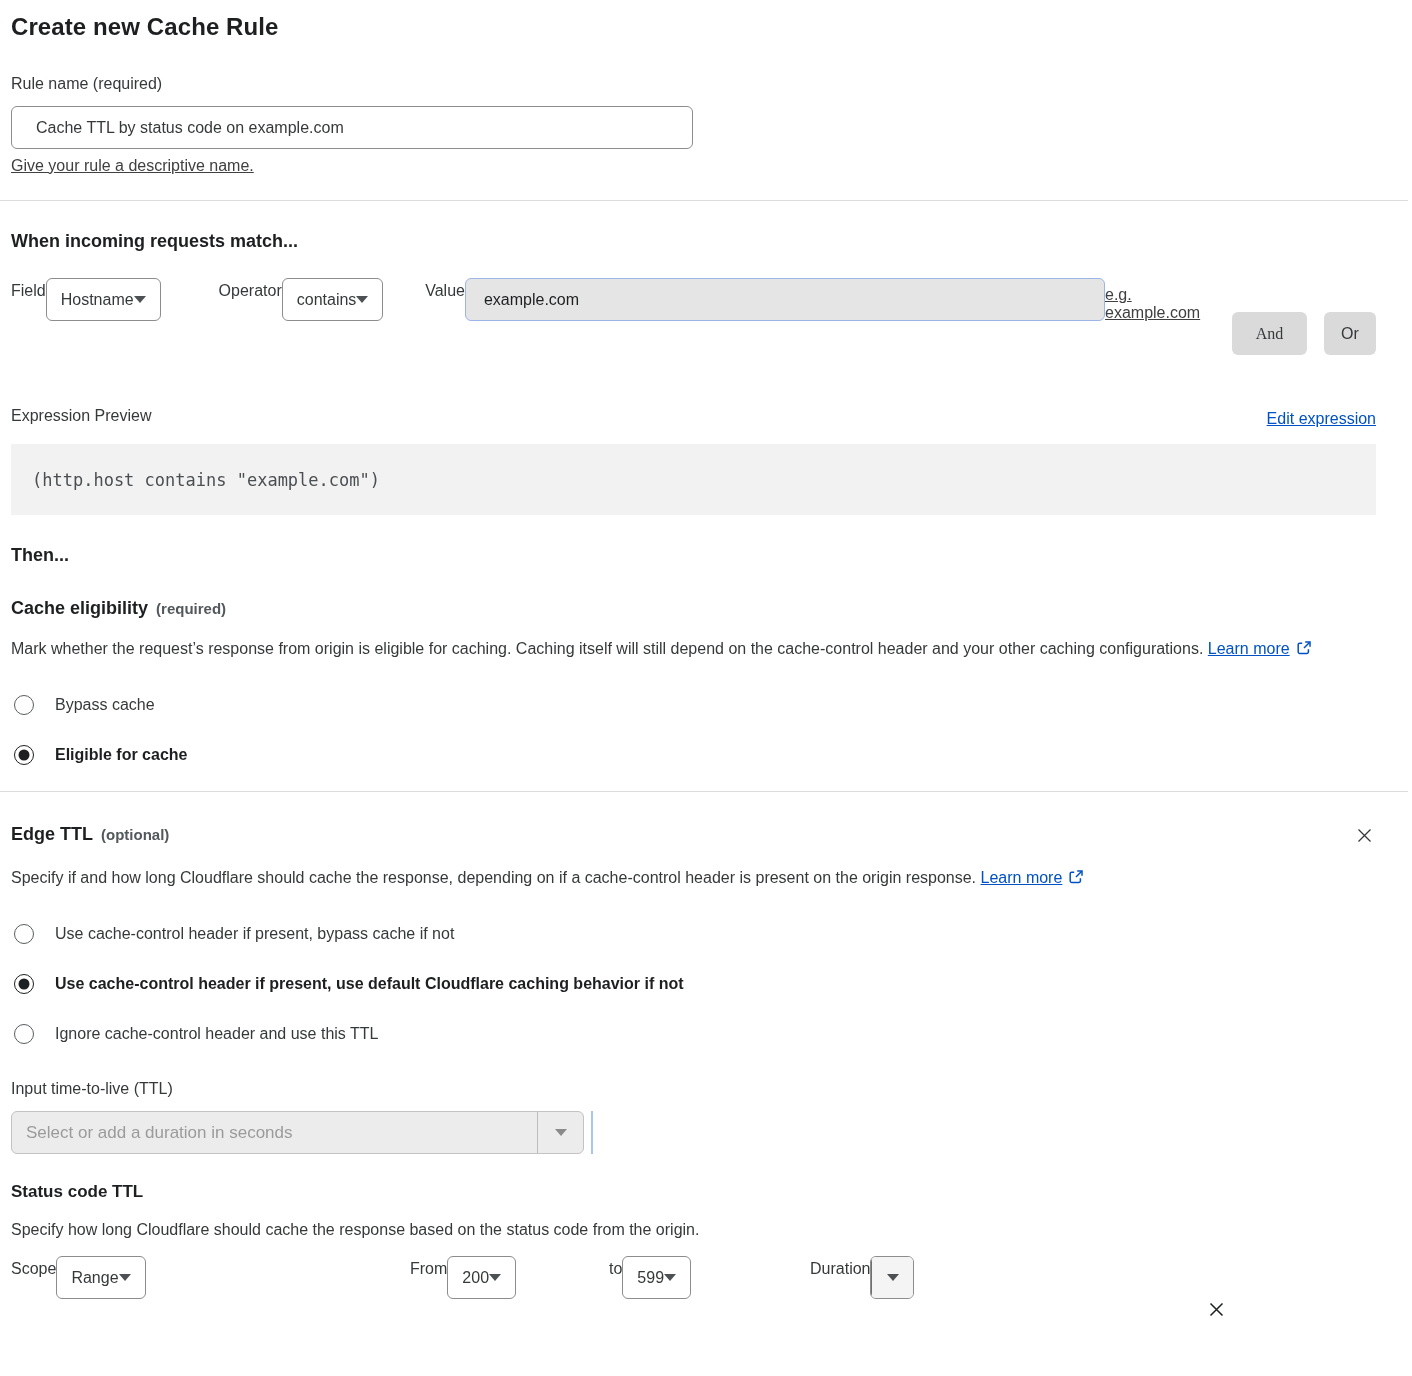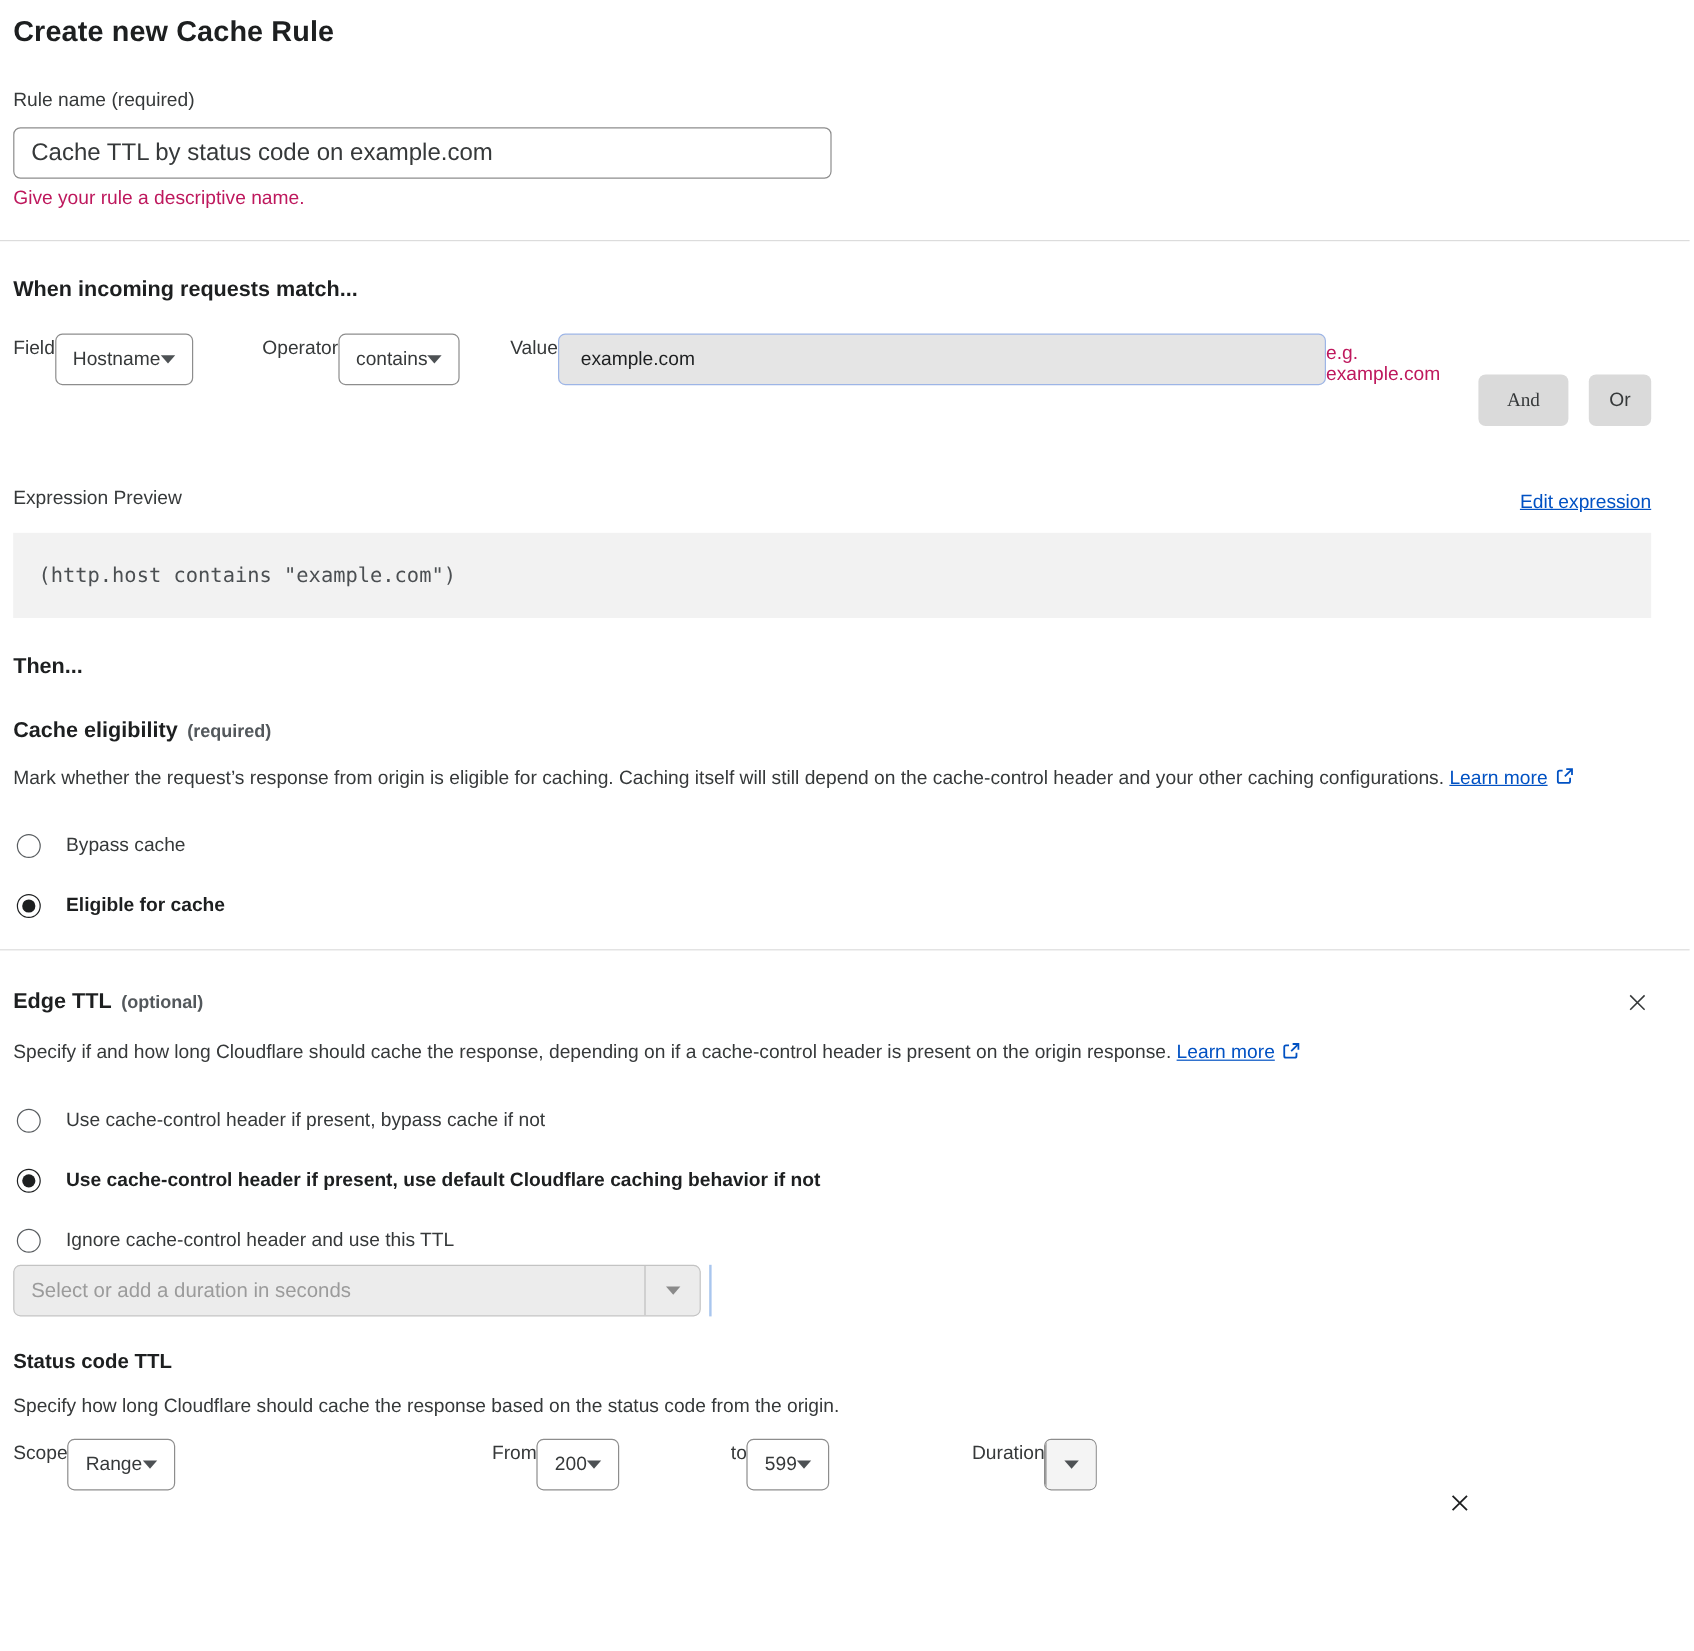--- a/index.html
+++ b/index.html
@@ -8,27 +8,27 @@
     font-family: "Liberation Sans", sans-serif;
     color: #36393a;
     background: #ffffff;
     overflow: hidden;
   }
   .container { padding: 13px 36px 0 11px; }
 
   h1.page-title { font-size: 24px; font-weight: 700; color: #1d1f20; letter-spacing: 0.1px; }
 
   .field-label { font-size: 16px; color: #36393a; height: 25px; line-height: 25px; }
-  .help-text { font-size: 16px; color: #be185d; margin-top: 8px; }
+  .help-text { font-size: 16px; color: #404040; margin-top: 8px; text-decoration: underline; }
 
   .text-input {
     width: 682px; height: 43px;
     border: 1px solid #8d8d8d; border-radius: 6px;
-    background: #fff; font-size: 20px; color: #36393a;
-    padding: 0 14px; font-family: "Liberation Sans", sans-serif;
+    background: #fff; font-size: 16px; color: #36393a;
+    padding: 0 24px; font-family: "Liberation Sans", sans-serif;
     outline: none; display: block;
   }
 
   .divider { height: 1px; background: #dcdcdc; margin-left: -11px; margin-right: -32px; }
 
   h2.section-heading { font-size: 18px; font-weight: 700; color: #1d1f20; }
   .opt-note { font-size: 15px; font-weight: 700; color: #53585c; margin-left: 8px; }
 
   .match-row { display: flex; margin-top: 26px; }
   .group { display: flex; }
@@ -207,20 +207,21 @@
   </div>
   <div class="radio-row" style="margin-top:30px;">
     <span class="radio checked"></span>
     <span class="radio-label bold">Use cache-control header if present, use default Cloudflare caching behavior if not</span>
   </div>
   <div class="radio-row" style="margin-top:30px;">
     <span class="radio"></span>
     <span class="radio-label">Ignore cache-control header and use this TTL</span>
   </div>
 
+  <div class="field-label" style="margin-top:32px;">Input time-to-live (TTL)</div>
   <div style="display:flex; align-items:center; margin-top:10px;">
     <div class="combo-disabled">
       <div class="combo-value">Select or add a duration in seconds</div>
       <div class="combo-arrow">
           <span class="caret"></span>
         </div>
     </div>
     <div class="focus-caret"></div>
   </div>
 

